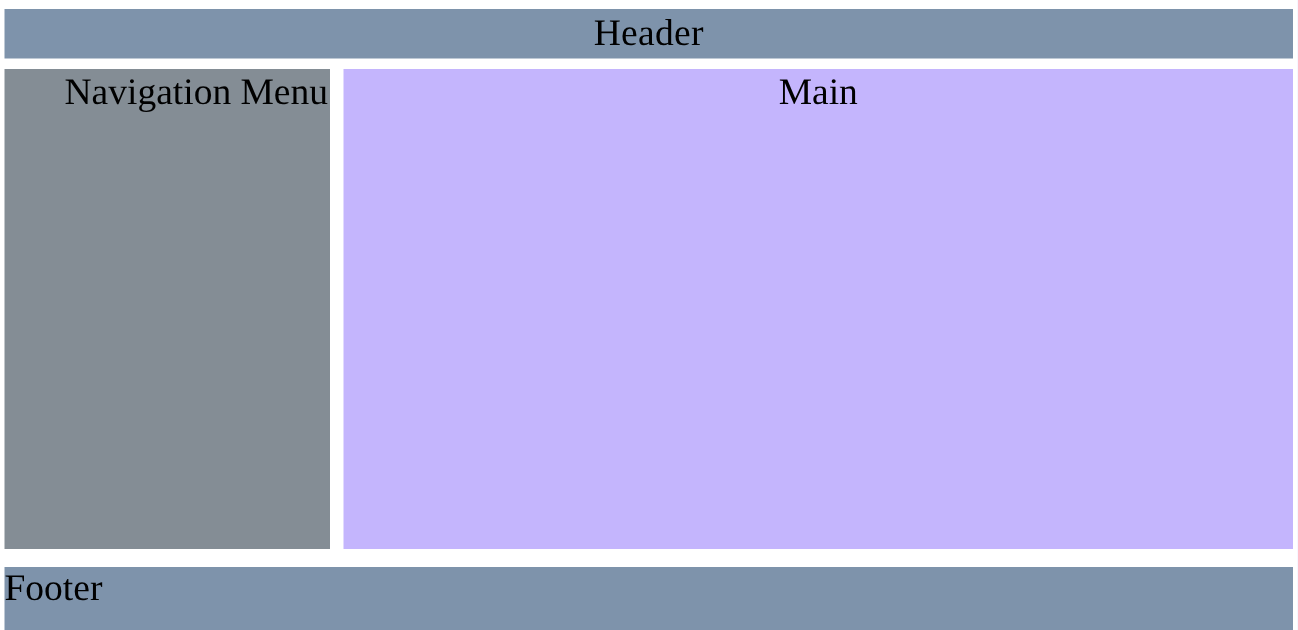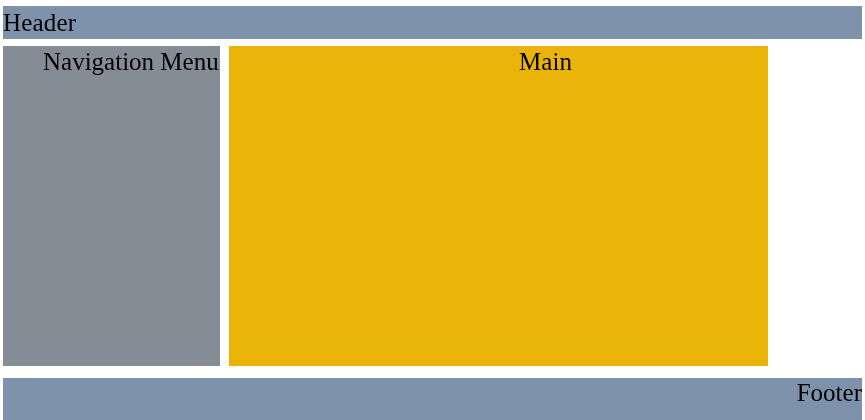--- a/index.html
+++ b/index.html
@@ -26,21 +26,21 @@
   
   .header-band {
     position: absolute;
     left: 3px;
     top: 6px;
     width: 859px;
     height: 33px;
     background: #7e93ab;
     display: flex;
     align-items: center;
-    justify-content: flex-start;
+    justify-content: center;
   }
   .header-title {
     font-size: 25px;
     line-height: 1;
     letter-spacing: 0.2px;
     color: #000000;
     white-space: nowrap;
   }
 
   
@@ -71,23 +71,23 @@
     color: #000000;
     white-space: nowrap;
     text-align: left;
     padding-left: 43px;
   }
 
   .main-panel {
     position: absolute;
     left: 226px;
     top: 0px;
-    width: 539px;
+    width: 633px;
     height: 320px;
-    background: #eab308;
+    background: #c4b5fd;
     overflow: hidden;
   }
   .main-title {
     position: absolute;
     left: 0;
     top: 2px;
     width: 633px;
     font-size: 25px;
     line-height: 1.15;
     color: #000000;
@@ -106,21 +106,21 @@
     overflow: hidden;
   }
   .footer-title {
     position: absolute;
     left: 0;
     top: 1px;
     width: 859px;
     font-size: 25px;
     line-height: 1.15;
     color: #000000;
-    text-align: right;
+    text-align: left;
     white-space: nowrap;
   }
 </style>
 </head>
 <body>
 
 <div class="page">
 
   <div class="header-band">
     <span class="header-title">Header</span>

